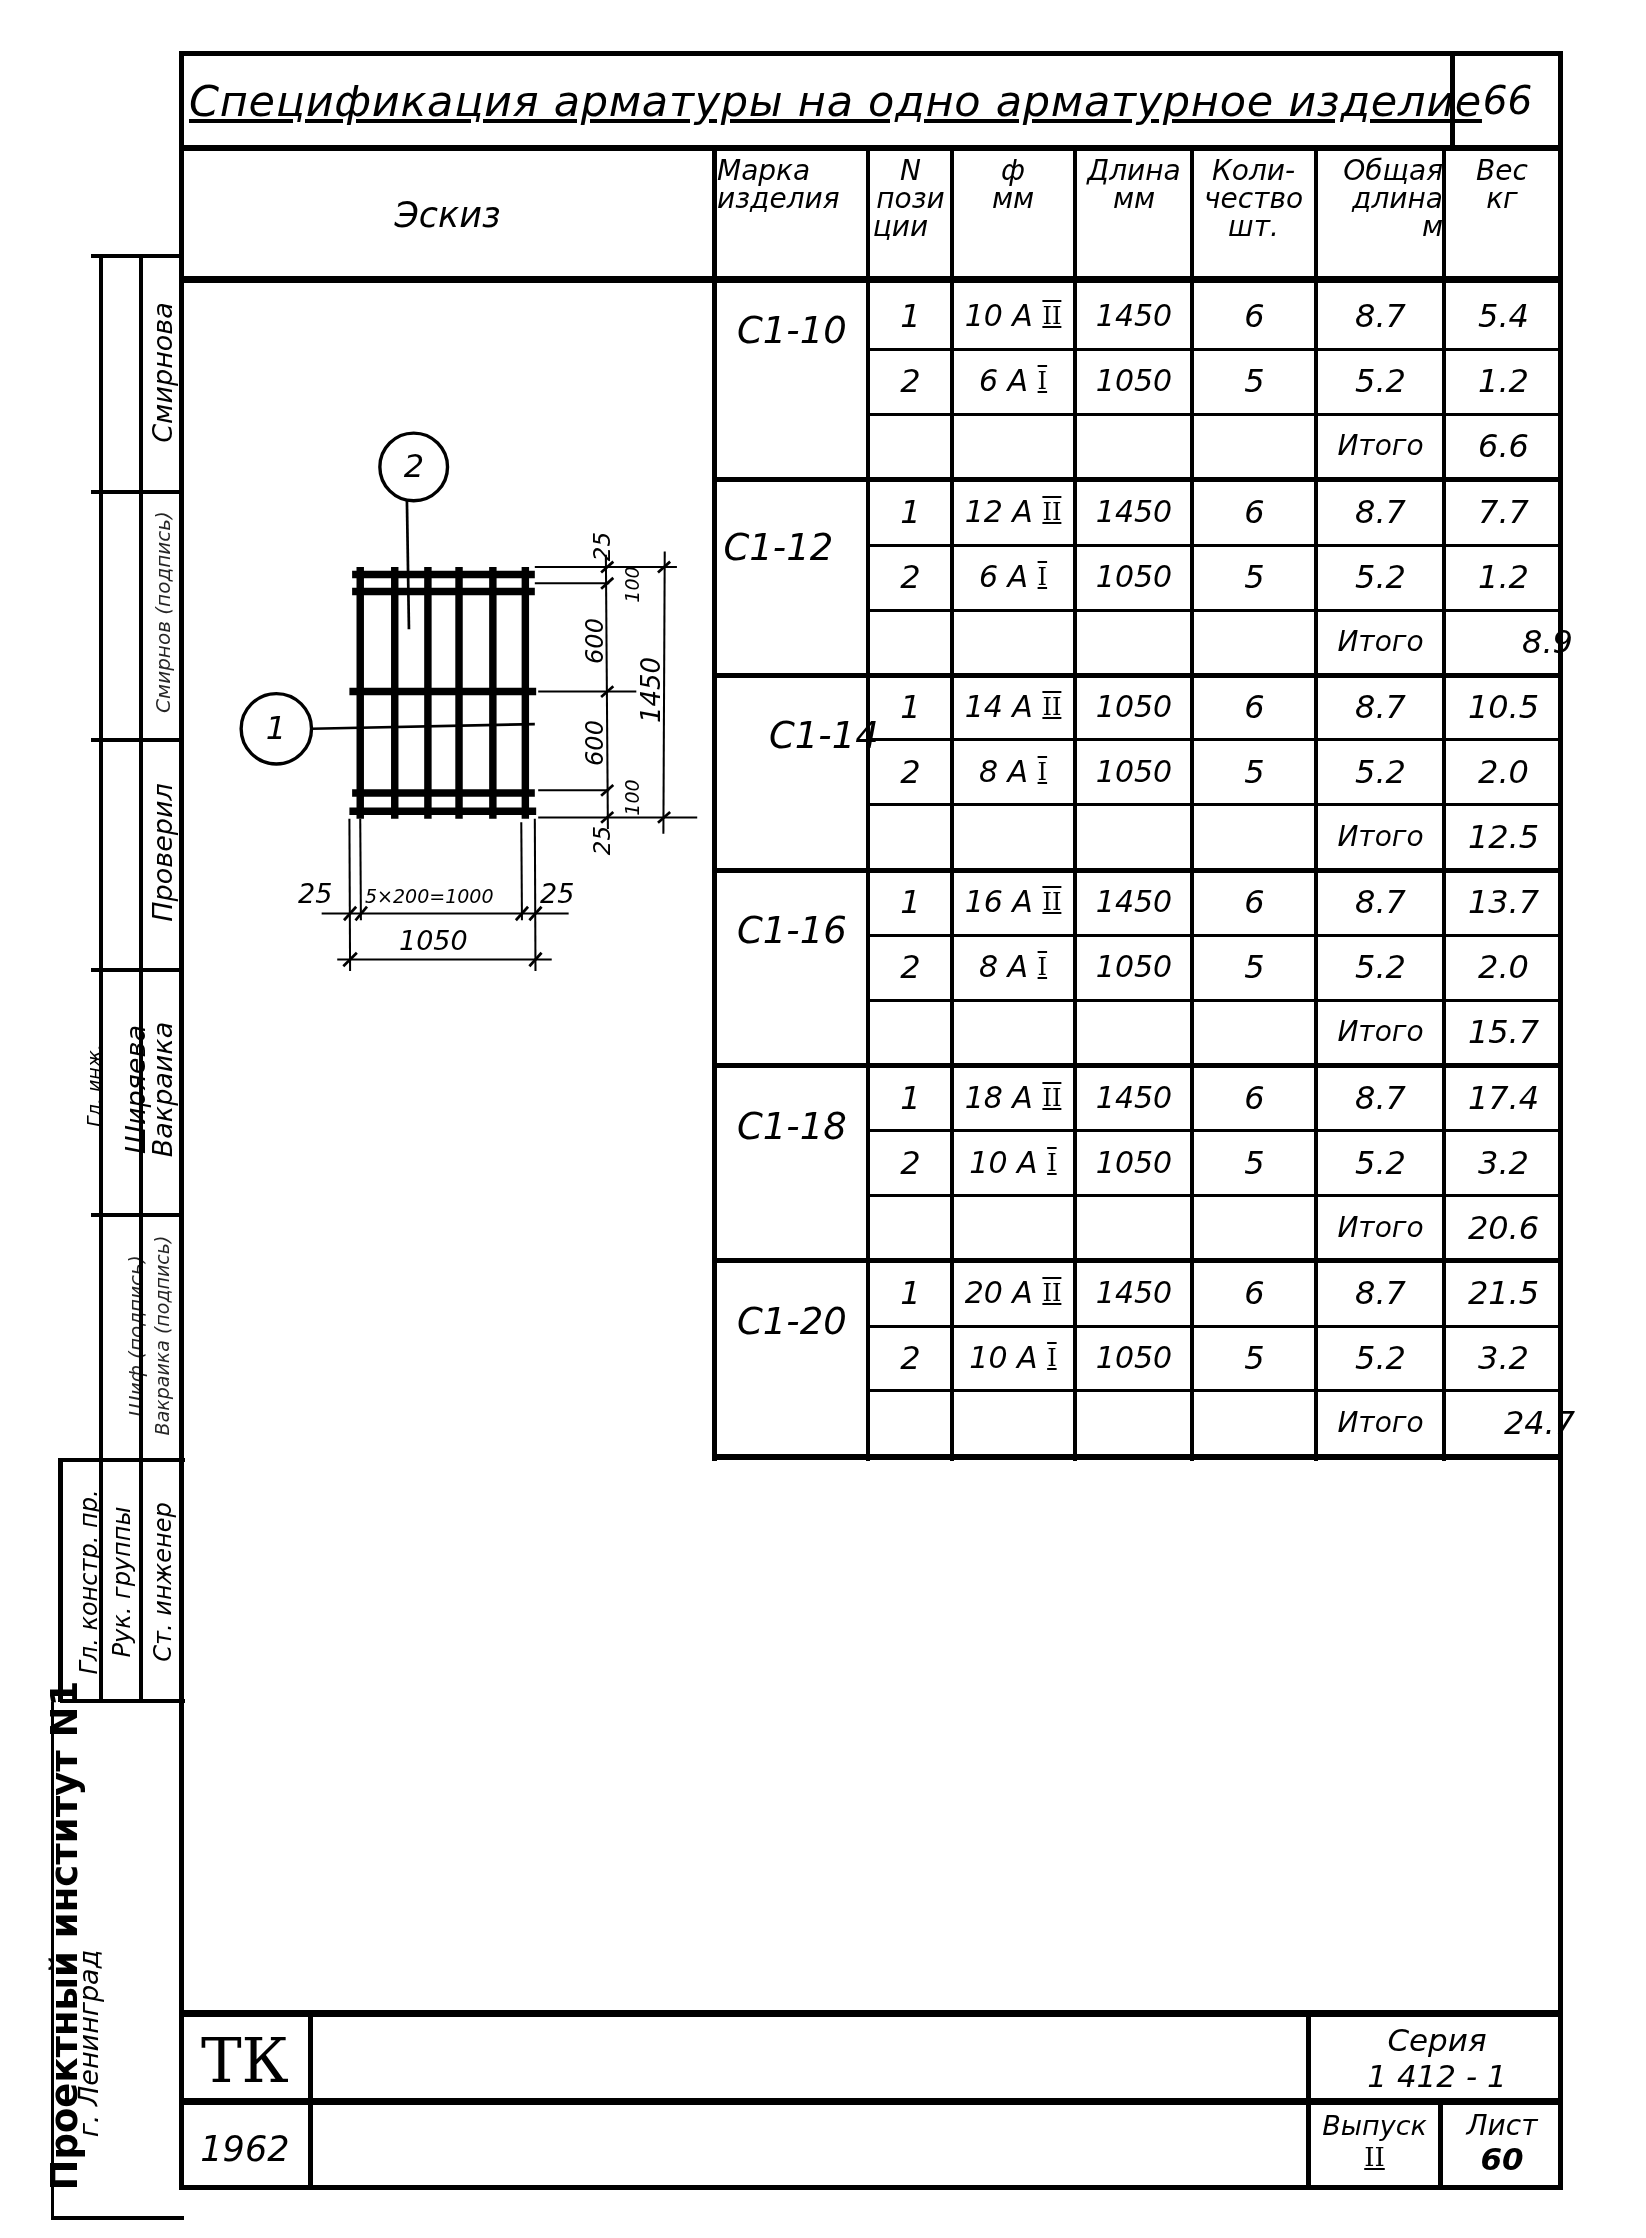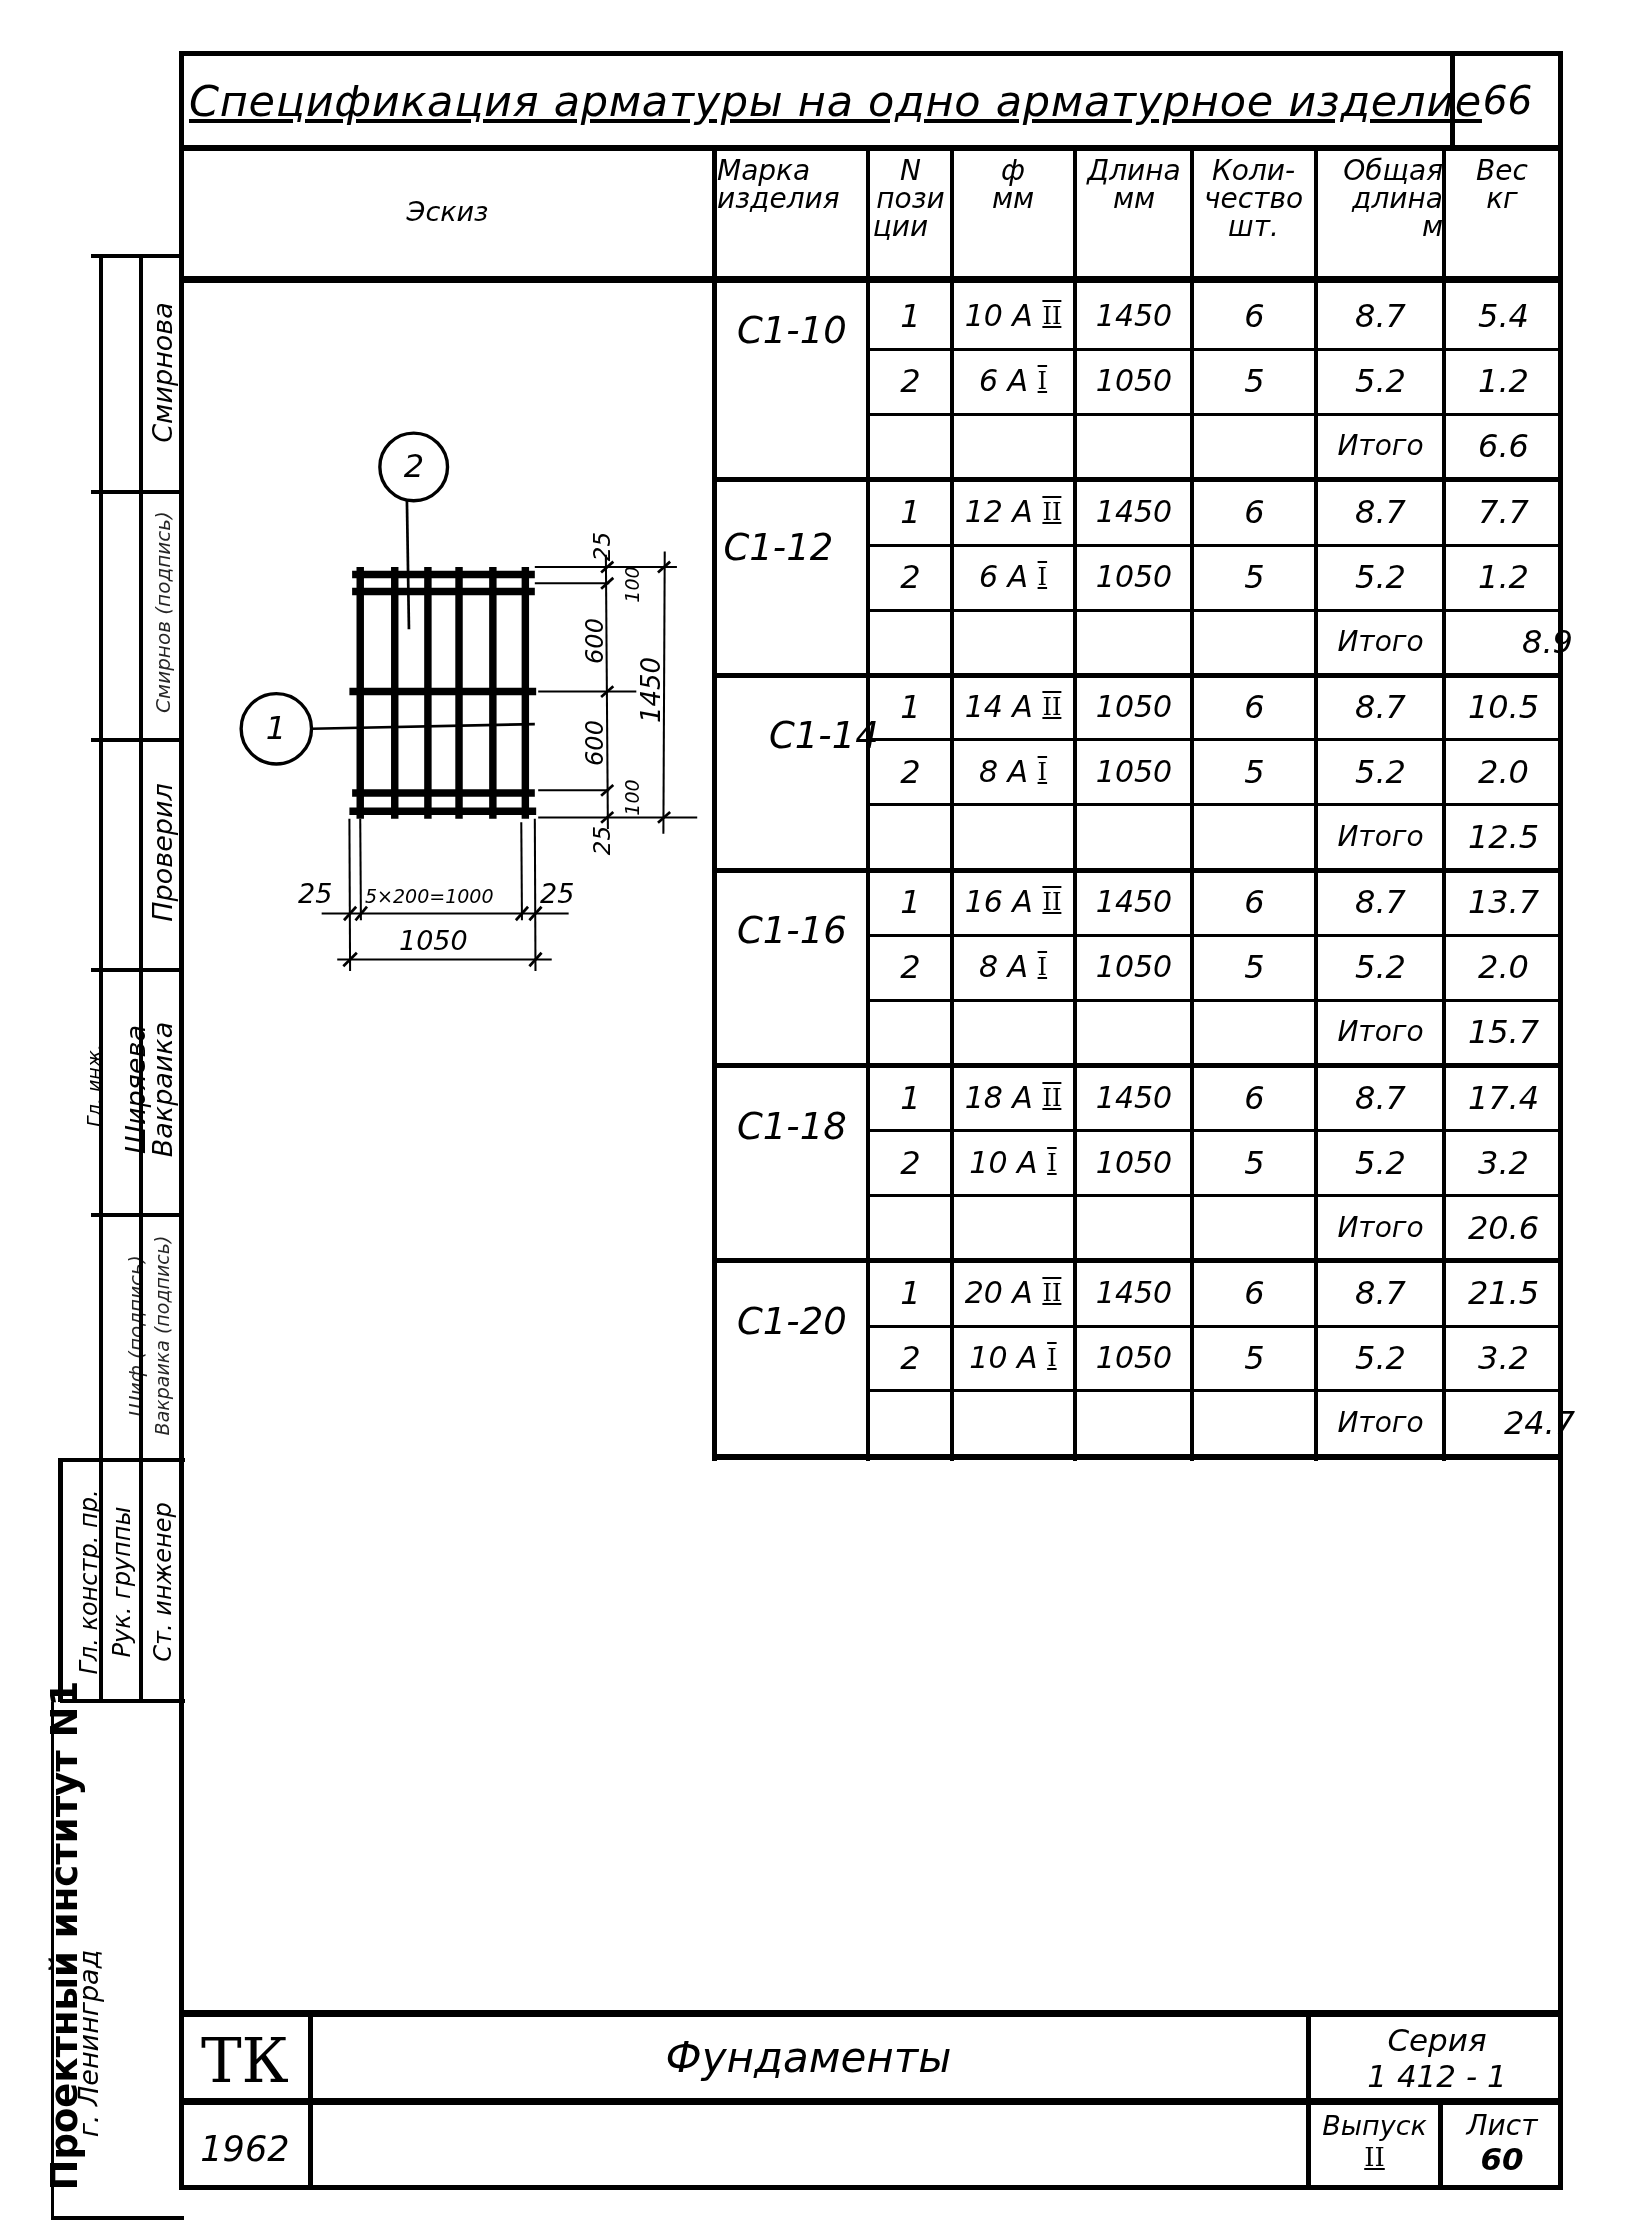--- a/index.html
+++ b/index.html
@@ -30,21 +30,21 @@
 <div class="hl" style="left:179px; top:276px; width:1384px; height:6.8px;"></div>
 
 <div class="hl" style="left:712px; top:149px; width:5.4px; height:1312px;"></div>
 <div class="hl" style="left:866px; top:149px; width:4px; height:1312px;"></div>
 <div class="hl" style="left:950px; top:149px; width:4px; height:1312px;"></div>
 <div class="hl" style="left:1073px; top:149px; width:4px; height:1312px;"></div>
 <div class="hl" style="left:1190px; top:149px; width:4px; height:1312px;"></div>
 <div class="hl" style="left:1314px; top:149px; width:4px; height:1312px;"></div>
 <div class="hl" style="left:1442px; top:149px; width:4px; height:1312px;"></div>
 
-<div class="t c" style="left:183px; top:198px; width:529px; font-size:27px;">Эскиз</div>
+<div class="t c" style="left:183px; top:198px; width:529px; font-size:35px;">Эскиз</div>
 
 <div class="hdr" style="left:717px; top:157px; width:148px; text-align:left;">
   <div>Марка</div>
   <div>изделия</div>
 </div>
 <div class="hdr" style="left:870px; top:157px; width:81px;">
   <div>N</div>
   <div>пози</div>
   <div style="text-align:left;padding-left:2.7px;">ции</div>
 </div>
@@ -324,21 +324,20 @@
 </div>
 
 <div class="abs" style="left:179px; top:2010px; width:1384px; height:179px;">
   <div class="hl" style="left:0; top:0; width:1384px; height:6.8px;"></div>
   <div class="hl" style="left:0; top:88px; width:1384px; height:6.8px;"></div>
   <div class="hl" style="left:129px; top:0; width:4.7px; height:179px;"></div>
   <div class="hl" style="left:1127px; top:0; width:4.7px; height:179px;"></div>
   <div class="hl" style="left:1259px; top:91px; width:4.7px; height:88px;"></div>
 
   <div class="t c serif" style="left:3.4px; top:20px; width:125px; font-size:61px;">ТК</div>
-  <div class="t c" style="left:133px; top:27px; width:993px; font-size:42px;">Фундаменты</div>
   <div class="t c" style="left:1132px; top:15px; width:252px; font-size:31px;">Серия</div>
   <div class="t c" style="left:1132px; top:51px; width:252px; font-size:31px;">1 412 - 1</div>
 
   <div class="t c" style="left:3.4px; top:122px; width:125px; font-size:35px;">1962</div>
   <div class="t c" style="left:1132px; top:102px; width:127px; font-size:27px;">Выпуск</div>
   <div class="t c serif" style="left:1132px; top:134px; width:127px; font-size:26px; text-decoration:underline;">II</div>
   <div class="t c" style="left:1263px; top:102px; width:120px; font-size:28px;">Лист</div>
   <div class="t c" style="left:1263px; top:134px; width:120px; font-size:31px; font-weight:bold;">60</div>
 </div>
 

